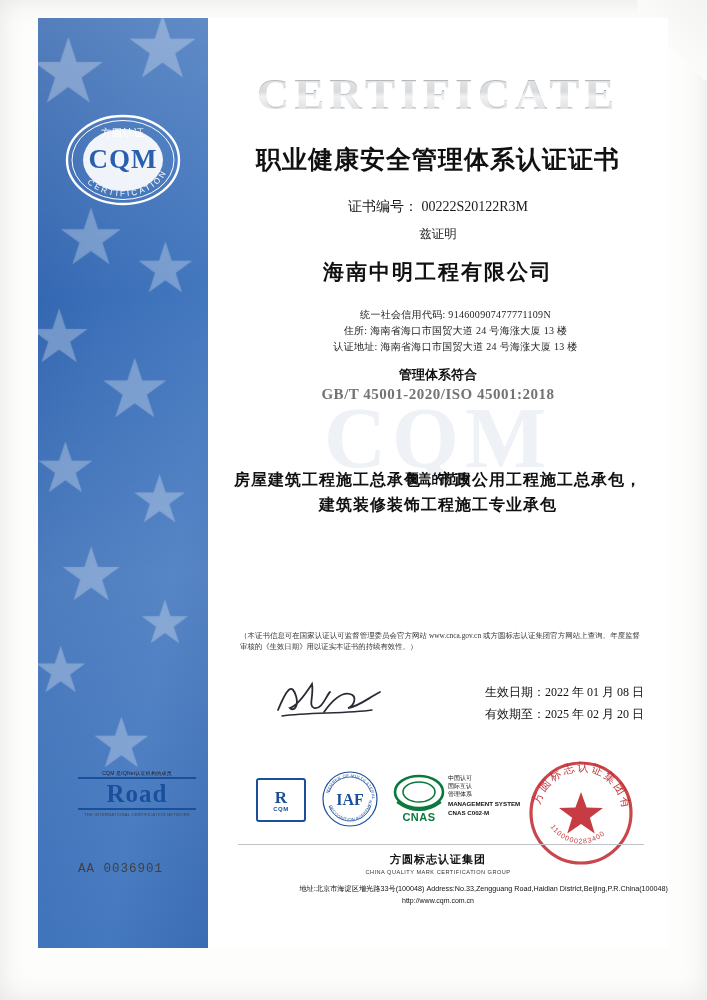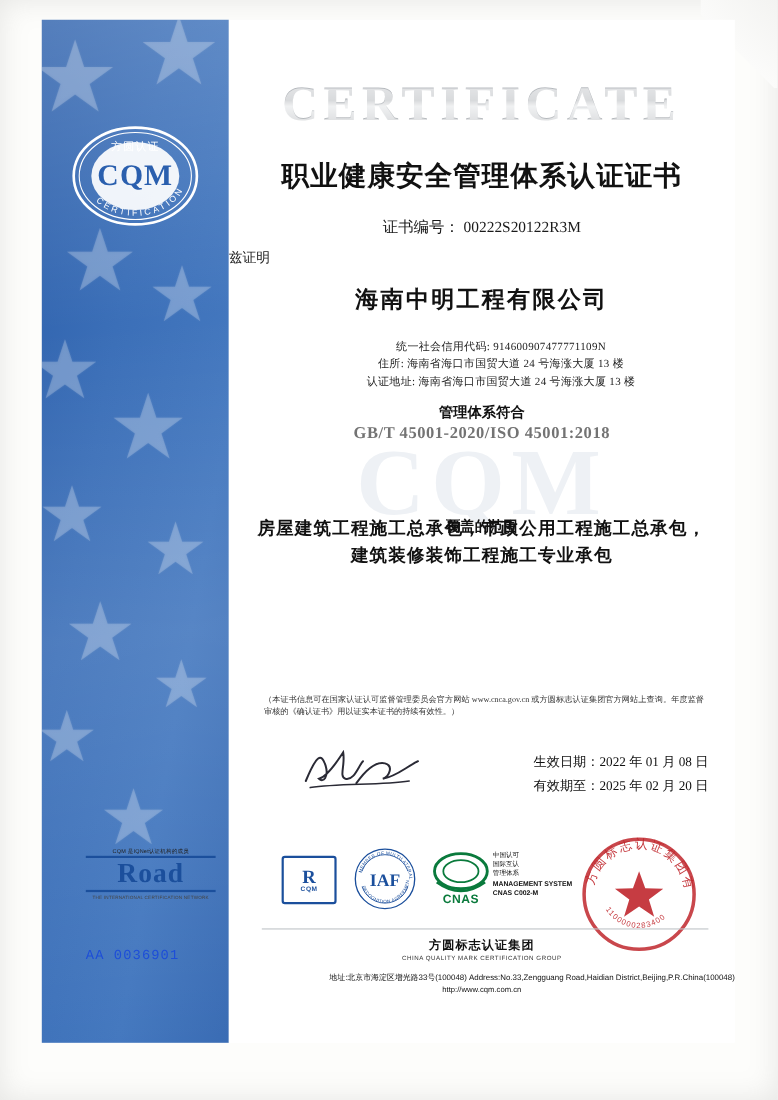--- a/index.html
+++ b/index.html
@@ -66,21 +66,21 @@
   .title-cn{
     position:absolute;left:0;right:0;top:125px;text-align:center;
     font-family:"Liberation Serif",serif;
     font-size:25px;font-weight:bold;color:#111;letter-spacing:1px;
   }
   .cert-no{
     position:absolute;left:0;right:0;top:180px;text-align:center;
     font-size:14px;color:#1a1a1a;font-family:"Liberation Serif",serif;
   }
   .hereby{
-    position:absolute;left:0;right:0;top:208px;text-align:left;
+    position:absolute;left:0;right:0;top:208px;text-align:center;
     font-size:12.5px;color:#1a1a1a;font-family:Liberation Sans, sans-serif;
   }
   .company{
     position:absolute;left:0;right:0;top:240px;text-align:center;
     font-family:"Liberation Serif",serif;
     font-size:21px;font-weight:bold;color:#111;letter-spacing:2px;
   }
   .smallline{
     position:absolute;left:0;right:0;text-align:center;
     font-size:10px;color:#222;font-family:"Liberation Serif",serif;
@@ -169,21 +169,21 @@
     position:absolute;left:0;right:0;top:866px;text-align:right;
     font-size:7.2px;color:#111;
   }
   .url{
     position:absolute;left:0;right:0;top:879px;text-align:center;
     font-size:7px;color:#111;
   }
   .serial{
     position:absolute;left:78px;top:862px;
     font-family:"Liberation Mono",monospace;
-    font-size:12.5px;color:#1d4ed8;letter-spacing:1px;
+    font-size:12.5px;color:#404040;letter-spacing:1px;
   }
 </style>
 </head>
 <body>
 
 <div class="page">
 
   <div class="paper-edge"></div>
   <div class="corner-fold"></div>
 
@@ -232,21 +232,21 @@
     <div class="smallline l2">住所: 海南省海口市国贸大道 24 号海涨大厦 13 楼</div>
     <div class="smallline l3">认证地址: 海南省海口市国贸大道 24 号海涨大厦 13 楼</div>
 
     <div class="std-label">管理体系符合</div>
     <div class="std-value">GB/T 45001-2020/ISO 45001:2018</div>
 
     <div class="scope-label">覆盖的范围</div>
     <div class="scope-1">房屋建筑工程施工总承包，市政公用工程施工总承包，</div>
     <div class="scope-2">建筑装修装饰工程施工专业承包</div>
 
-    <div class="disclaimer">（本证书信息可在国家认证认可监督管理委员会官方网站 www.cnca.gov.cn 或方圆标志认证集团官方网站上查询。年度监督审核的《确认证书》用以证实本证书的持续有效性。）</div>
+    <div class="disclaimer">（本证书信息可在国家认证认可监督管理委员会官方网站 www.cnca.gov.cn 或方圆标志认证集团官方网站上查询。年度监督审核的《生效日期》用以证实本证书的持续有效性。）</div>
 
     <div class="signature">
       <svg viewBox="0 0 130 46" width="130" height="46">
         <path d="M10,34 C20,10 24,8 28,20 C31,30 26,36 22,32 C30,30 40,14 44,8 C46,20 40,30 46,32 C54,34 58,20 62,16
                  M56,36 C66,22 74,16 82,18 C90,20 86,30 80,32 C92,30 100,22 112,16" fill="none" stroke="#2a2a35" stroke-width="1.8" stroke-linecap="round"></path>
         <path d="M14,40 C40,36 78,38 104,34" fill="none" stroke="#2a2a35" stroke-width="1.4" stroke-linecap="round"></path>
       </svg>
     </div>
 
     <div class="dates">

